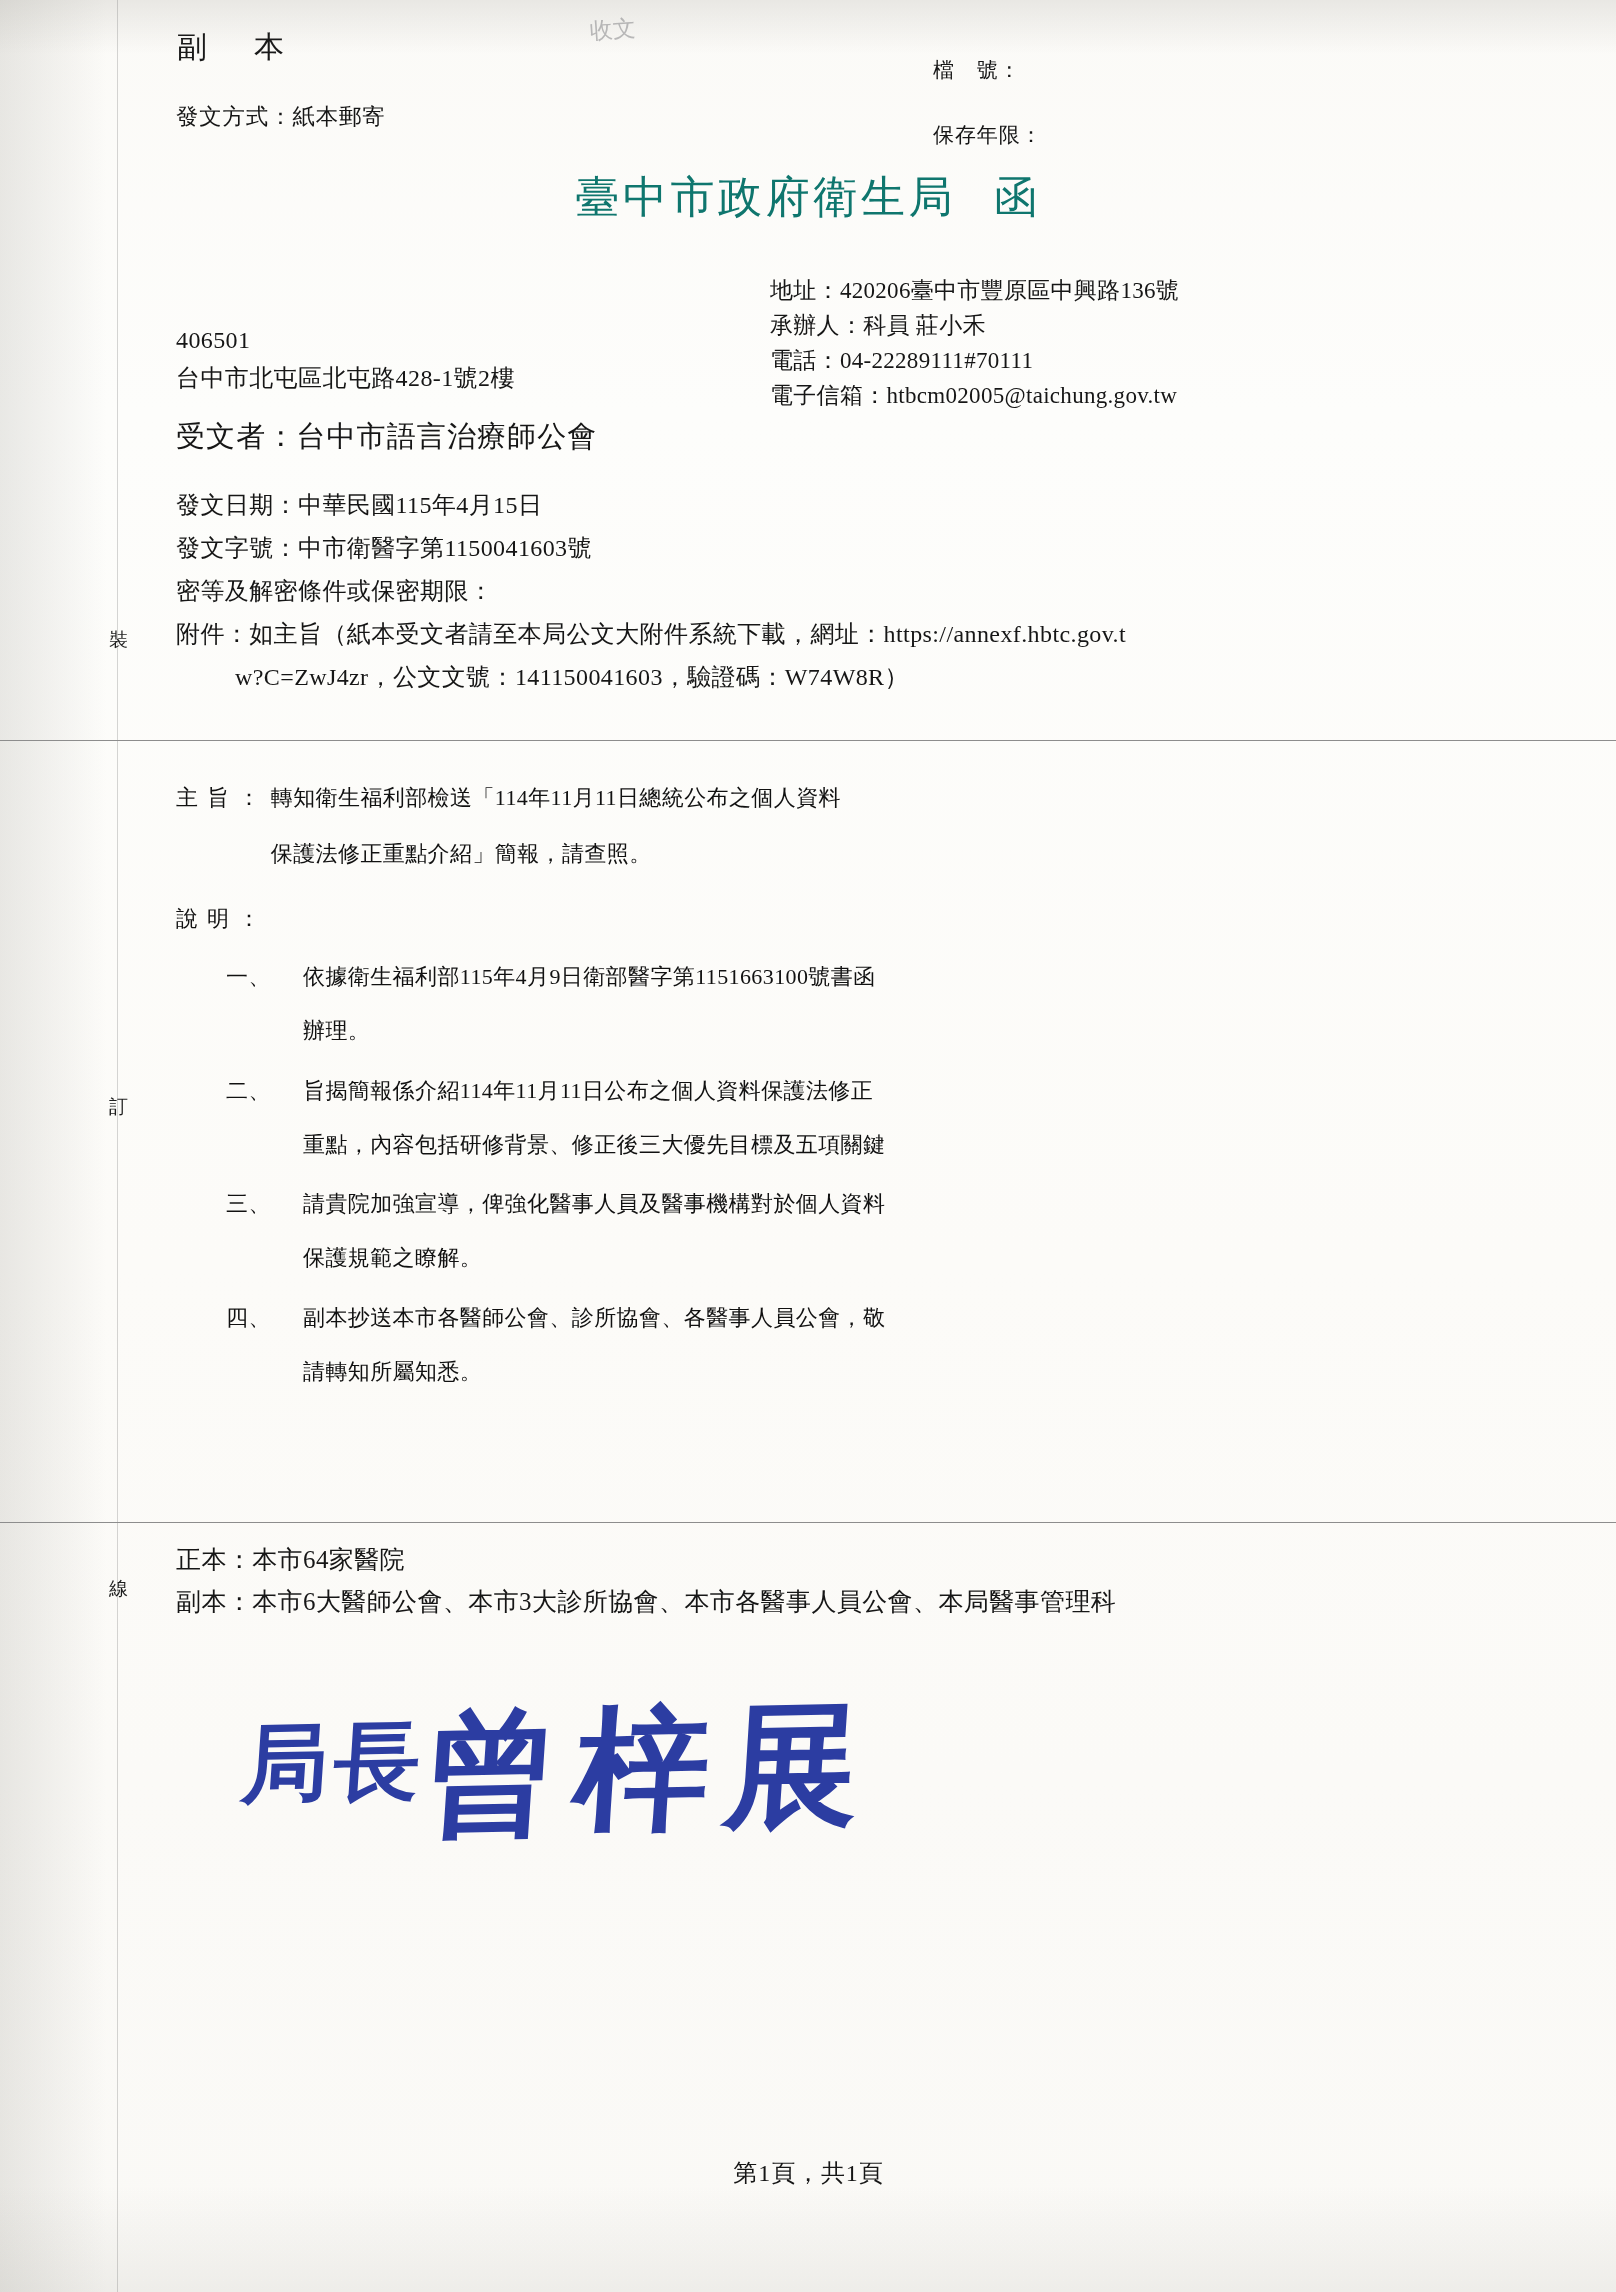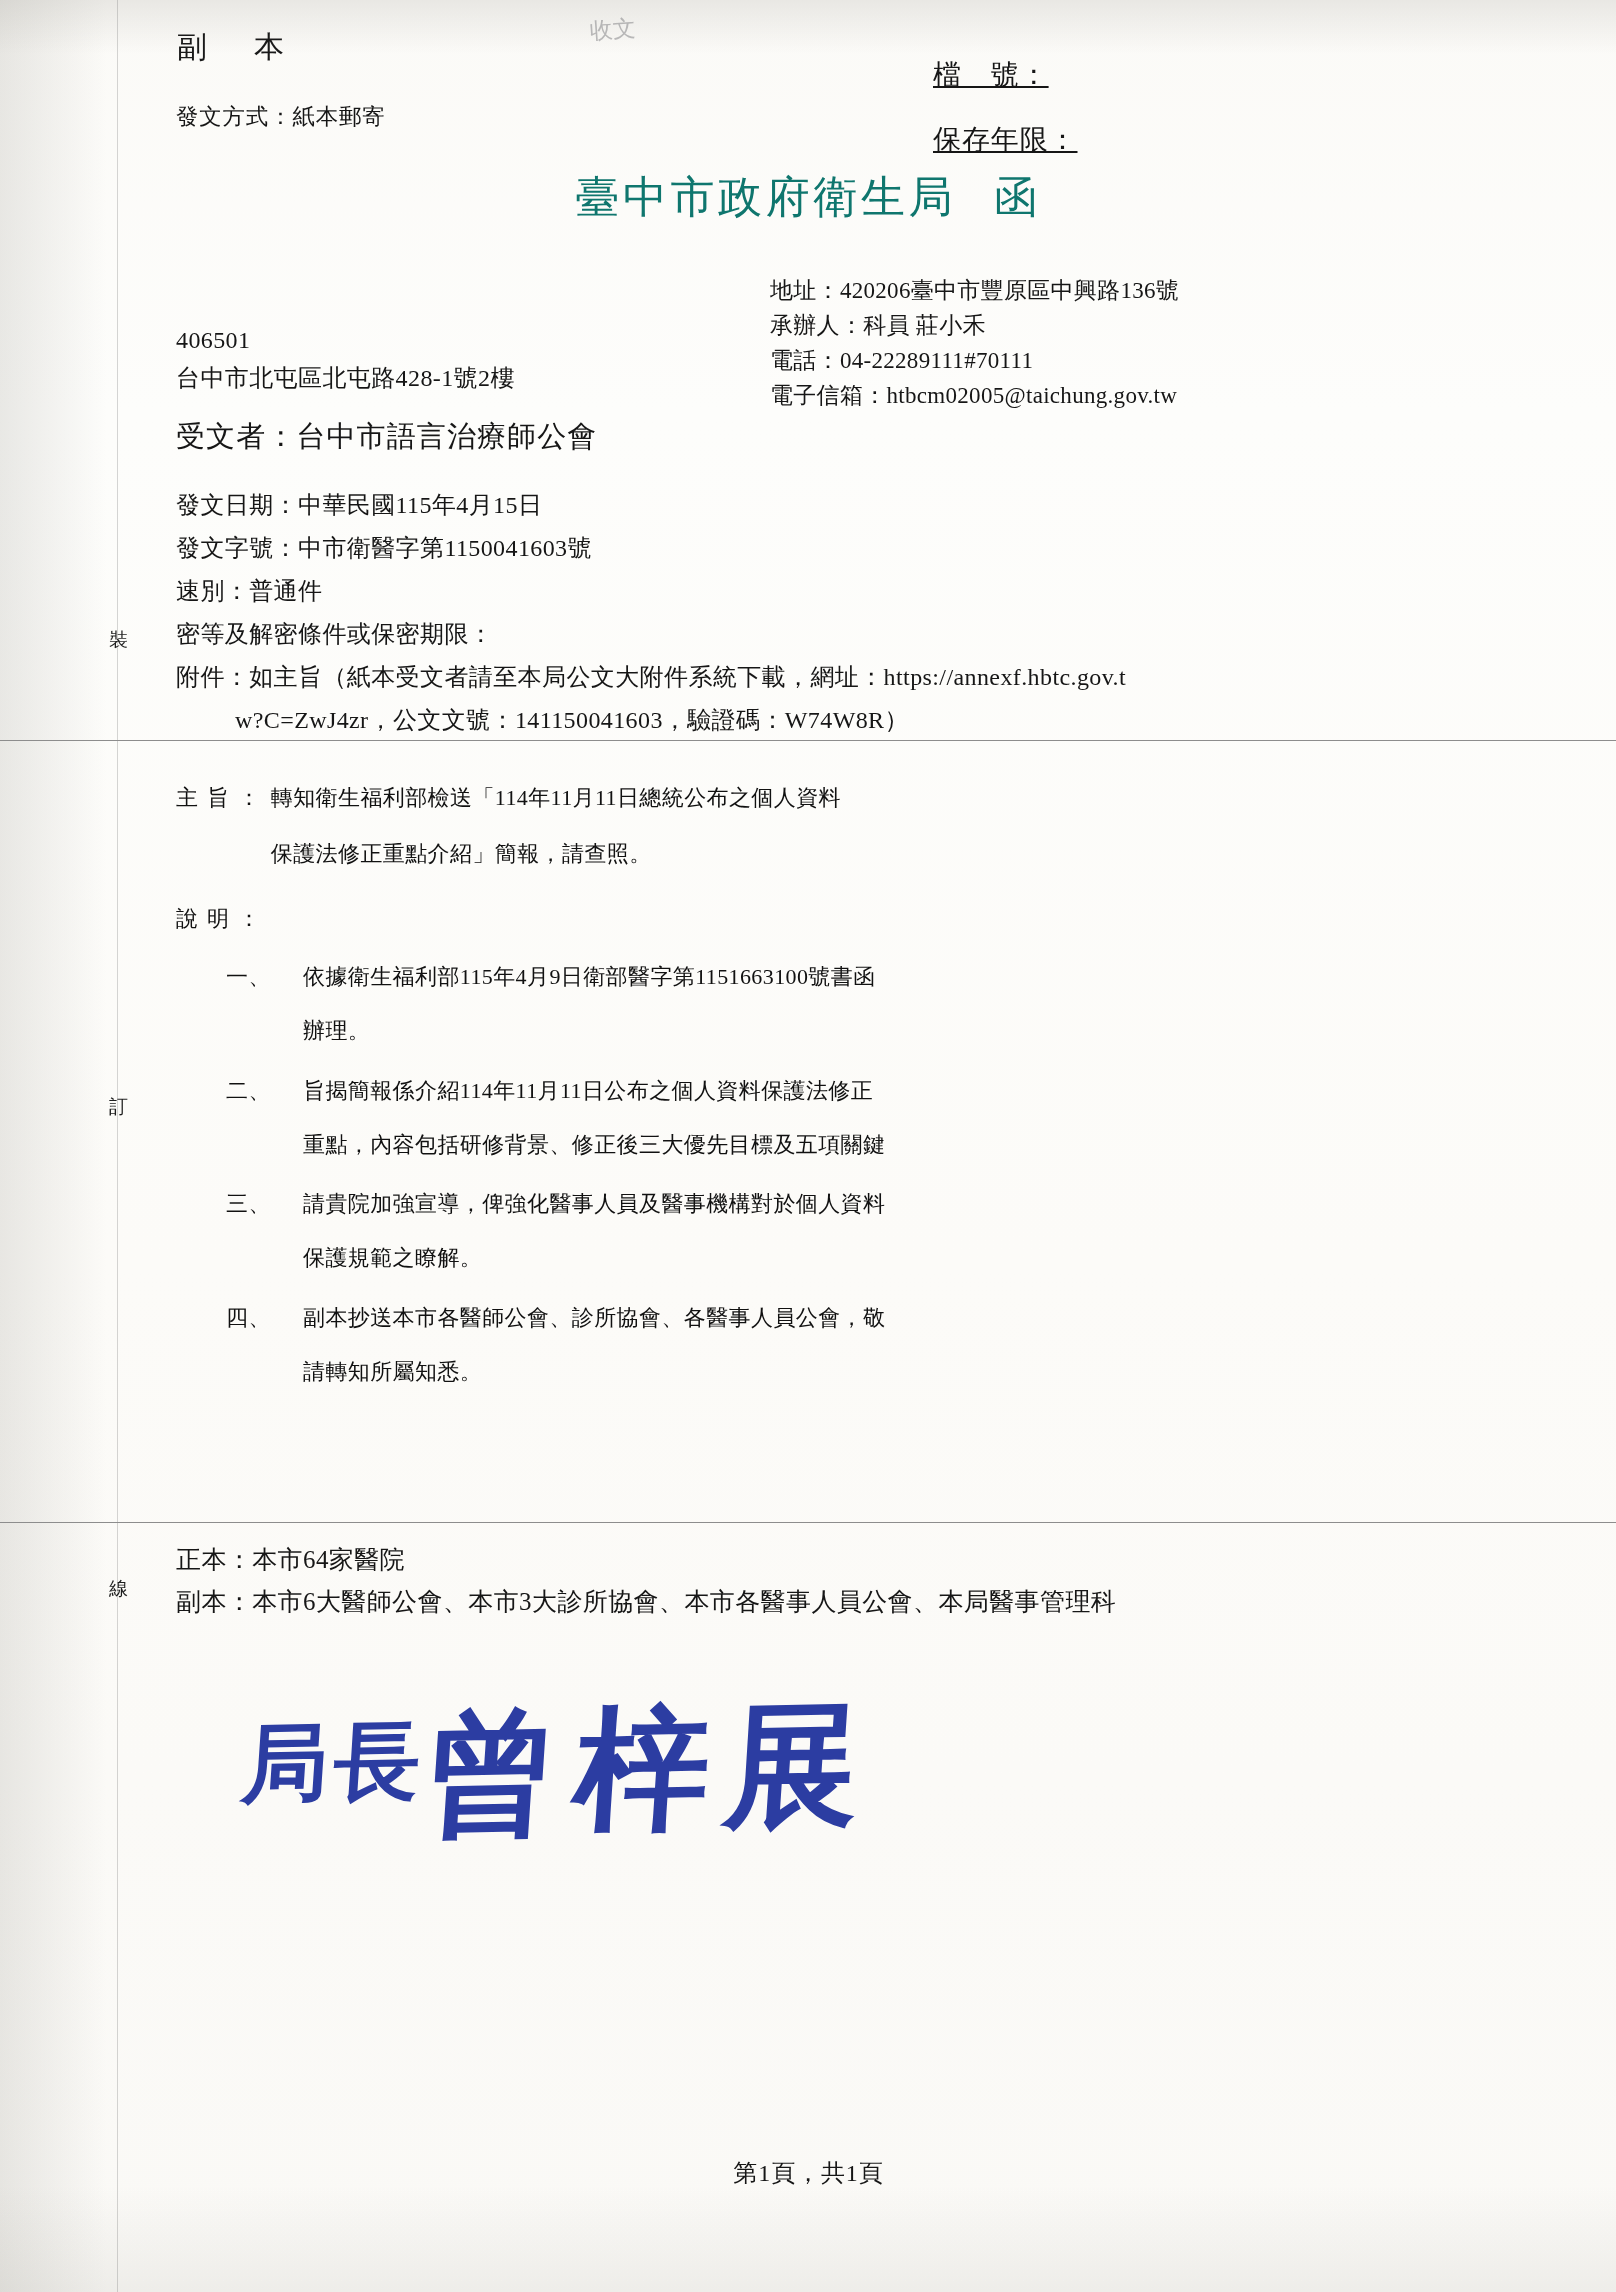--- a/index.html
+++ b/index.html
@@ -106,23 +106,22 @@
     width: 107px;
     height: 63px;
     color: rgba(110,110,115,0.45);
     font-size: 23px;
     line-height: 1.0;
     transform: rotate(-4deg);
     font-family: "Liberation Serif", serif;
   }
   .top-right-field {
     position: absolute;
-    font-size: 28px;
+    font-size: 21px;
     letter-spacing: 0.9px;
-    text-decoration: underline;
   }
   .archive-no { left: 933px; top: 56px; }
   .retain-years { left: 933px; top: 121px; text-align: right; }
 
   .org-title {
     position: absolute;
     left: 0;
     right: 0;
     top: 168px;
     text-align: center;
@@ -299,21 +298,20 @@
   <div class="recipient-addr">
     <div>406501</div>
     <div>台中市北屯區北屯路428-1號2樓</div>
   </div>
 
   <div class="recipient-line">受文者：台中市語言治療師公會</div>
 
   <div class="meta-lines">
     <div>發文日期：中華民國115年4月15日</div>
     <div>發文字號：中市衛醫字第1150041603號</div>
-    <div>速別：普通件</div>
     <div>密等及解密條件或保密期限：</div>
     <div class="nowrapline">附件：如主旨（紙本受文者請至本局公文大附件系統下載，網址：https://annexf.hbtc.gov.t</div>
     <div class="attach-cont">w?C=ZwJ4zr，公文文號：141150041603，驗證碼：W74W8R）</div>
   </div>
 
   <div class="body-block">
     <div class="subject-row">
       <div class="subject-label">主旨：</div>
       <div class="subject-text">
         <span>轉知衛生福利部檢送「114年11月11日總統公布之個人資料</span>

